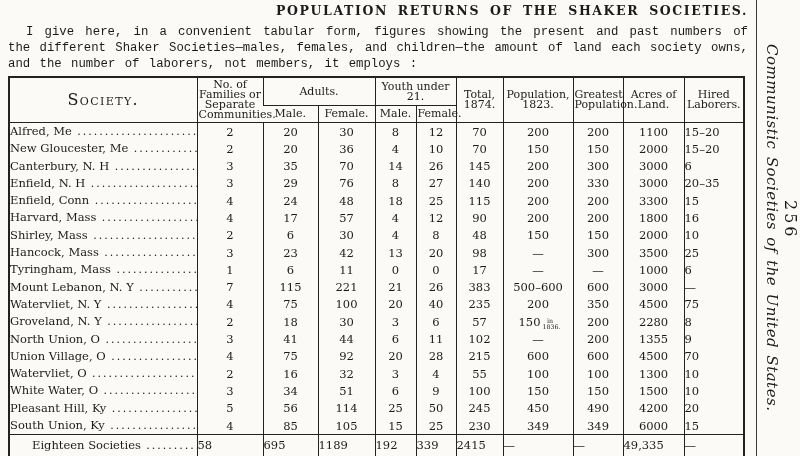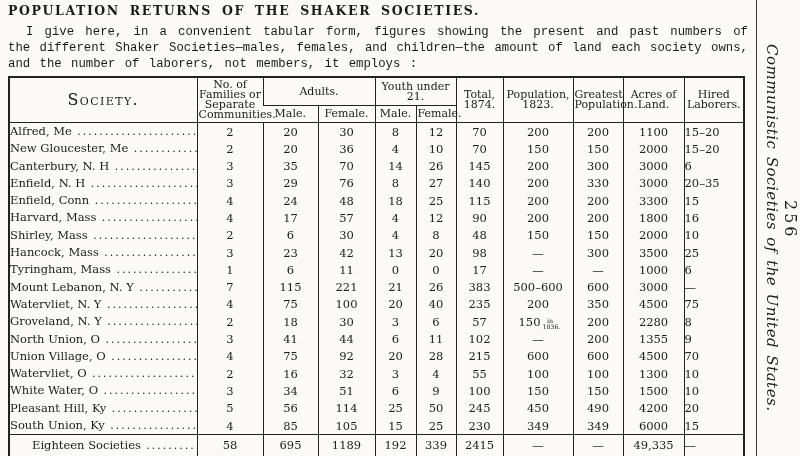--- a/index.html
+++ b/index.html
@@ -6,21 +6,21 @@
   body{
     width:800px;height:456px;overflow:hidden;
     background:#fbfaf7;color:#1b1b1b;
     font-family:"DejaVu Serif","Liberation Serif",serif;
     position:relative;
   }
   .page{position:absolute;inset:0;}
   .content{position:absolute;left:8px;top:0;width:740px;}
 
   h1.title{
-    margin:3px 0 0 0;text-align:left;
+    margin:3px 0 0 0;text-align:right;
     font-size:12.5px;font-weight:bold;letter-spacing:1.6px;word-spacing:4px;
   }
   p.intro{
     margin:6px 0 4px 0;font-size:12.3px;line-height:16px;
     text-align:justify;text-indent:18px;word-spacing:2px;font-family:Liberation Mono, monospace;
   }
 
   table.pop{
     border-collapse:collapse;table-layout:fixed;
     width:735px;border:2px solid #222;
@@ -50,21 +50,21 @@
   td.society{text-align:left;padding-left:0;white-space:nowrap;overflow:hidden;}
   span.leader::after{
     content:"\00a0.....................................................";
     letter-spacing:2px;font-size:11px;color:#222;
   }
   td.hired{text-align:left;padding-right:9px;}
   span.pop-note{
     display:inline-block;width:15px;margin-left:2px;vertical-align:-3px;
     font-size:6.3px;line-height:6px;text-align:center;white-space:normal;
   }
-  tfoot td{border-top:1.5px solid #222;height:21px;line-height:21px;text-align:center;}
+  tfoot td{border-top:1.5px solid #222;height:21px;line-height:21px;}
   tfoot td.society{padding-left:22px;}
 
   .margin-strip{
     position:absolute;top:0;right:0;width:43px;height:456px;
     border-left:1px solid #3a3a3a;
   }
   .rotated{
     position:absolute;top:6px;left:6px;height:444px;
     writing-mode:vertical-rl;text-orientation:mixed;
     display:flex;flex-direction:column;align-items:center;

